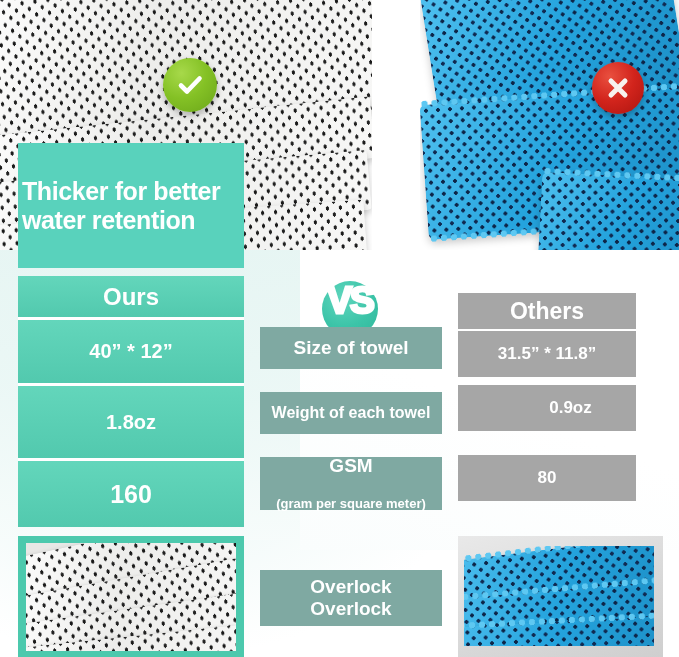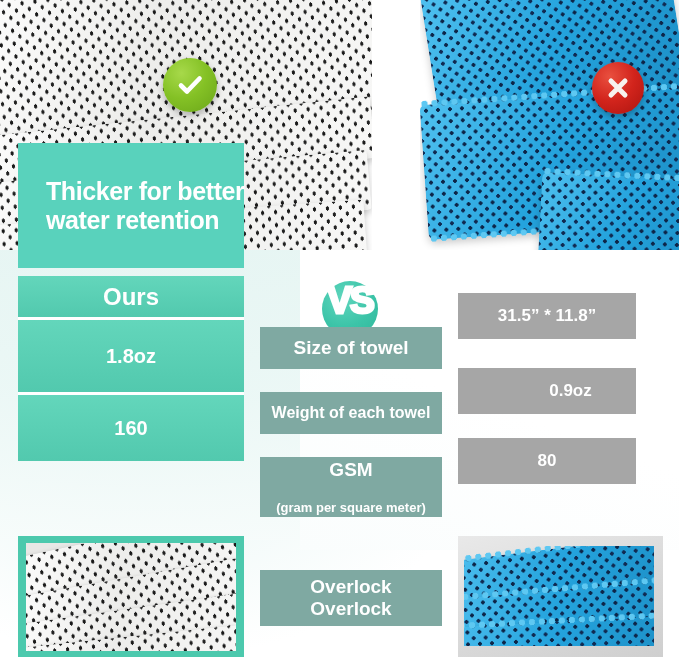--- a/index.html
+++ b/index.html
@@ -86,58 +86,58 @@
     left:592px;top:62px;width:52px;height:52px;
     background:radial-gradient(circle at 34% 28%,#e9503f 0%,#d2241c 48%,#ab1410 100%);
   }
   .badge svg{display:block;}
 
   
   .headline{
     position:absolute;left:18px;top:143px;width:226px;height:125px;
     background:#59d2bc;
     display:flex;flex-direction:column;justify-content:center;
-    padding:0 28px;box-sizing:border-box;
+    padding:0 4px;box-sizing:border-box;
   }
   .headline div{
     color:#ffffff;font-weight:bold;font-size:25px;line-height:1.16;
     letter-spacing:-.4px;white-space:nowrap;
   }
 
   
   .col-ours{position:absolute;left:18px;top:276px;width:226px;}
   .ours-cell{
     background:linear-gradient(180deg,#63d6bb 0%,#52c9ae 100%);
     color:#fff;font-weight:bold;
     display:flex;align-items:center;justify-content:center;
     border-bottom:3px solid #ffffff;box-sizing:border-box;text-align:center;
   }
   .ours-cell.head{height:44px;font-size:24px;}
   .ours-cell.v1{height:66px;font-size:20px;}
   .ours-cell.v2{height:75px;font-size:20px;}
-  .ours-cell.v3{height:66px;font-size:20px;border-bottom:none;}
+  .ours-cell.v3{height:66px;font-size:25px;border-bottom:none;}
 
   .col-mid{position:absolute;left:260px;top:327px;width:182px;}
   .mid-cell{
     background:#7fa9a2;color:#fff;font-weight:bold;text-align:right;
     display:flex;flex-direction:column;align-items:center;justify-content:center;
     box-sizing:border-box;
   }
   .mid-cell.m1{height:42px;font-size:19px;margin-bottom:23px;}
   .mid-cell.m2{height:42px;font-size:16px;margin-bottom:23px;}
-  .mid-cell.m3{height:60px;font-size:19px;line-height:1.05;gap:20px;}
+  .mid-cell.m3{height:53px;font-size:19px;line-height:1.05;gap:20px;}
   .mid-cell.m3 .sub{font-size:13px;font-weight:bold;margin-top:1px;}
 
   .col-others{position:absolute;left:458px;top:293px;width:178px;}
   .other-cell{
     background:#a6a6a6;color:#fff;font-weight:bold;text-align:center;
     display:flex;align-items:center;justify-content:center;box-sizing:border-box;
   }
   .other-cell.head{height:38px;font-size:23px;border-bottom:2px solid #fff;}
-  .other-cell.v1{height:46px;font-size:17px;margin-bottom:29px;}
+  .other-cell.v1{height:46px;font-size:17px;margin-bottom:8px;}
   .other-cell.v2{height:46px;font-size:17px;margin-bottom:24px;padding-left:47px;}
   .other-cell.v3{height:46px;font-size:17px;margin-top:23px;}
 
   
   .vs{
     position:absolute;left:322px;top:281px;width:56px;height:56px;border-radius:50%;
     background:radial-gradient(circle at 38% 30%,#5fd6bd 0%,#3cc4a8 55%,#2fb79b 100%);
     display:flex;align-items:flex-start;justify-content:center;
   }
   .vs span{
@@ -222,20 +222,21 @@
     </svg>
   </div>
 
   <div class="headline">
     <div>Thicker for better</div>
     <div>water retention</div>
   </div>
 
   <div class="col-ours">
     <div class="ours-cell head">Ours</div>
+    <div class="ours-cell v1">40” * 12”</div>
     <div class="ours-cell v2">1.8oz</div>
     <div class="ours-cell v3">160</div>
   </div>
 
   <div class="vs">
     <span>VS</span>
   </div>
   <div class="col-mid">
     <div class="mid-cell m1">
       <span>Size of towel</span>
@@ -243,20 +244,21 @@
     <div class="mid-cell m2">
       <span>Weight of each towel</span>
     </div>
     <div class="mid-cell m3">
       <span>GSM</span>
       <span class="sub">(gram per square meter)</span>
     </div>
   </div>
 
   <div class="col-others">
+    <div class="other-cell head">Others</div>
     <div class="other-cell v1">31.5” * 11.8”</div>
     <div class="other-cell v2">0.9oz</div>
     <div class="other-cell v3">80</div>
   </div>
 
   <div class="bottom-left">
     <div class="bl-photo">
       <div class="bl-fold a mesh-white">
           <div class="stitch"></div>
         </div>

